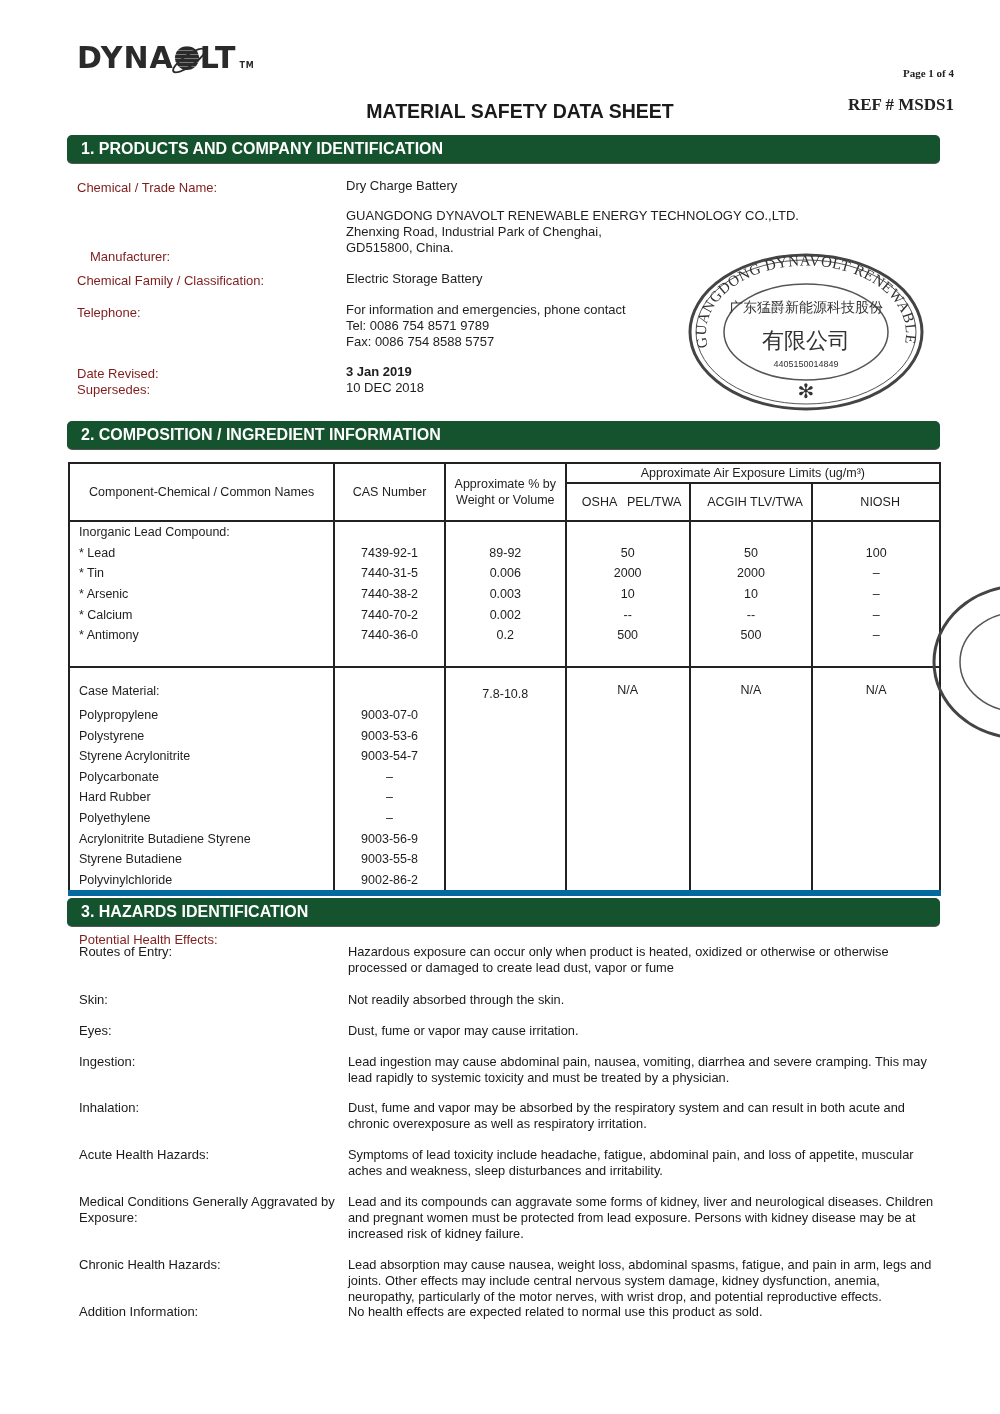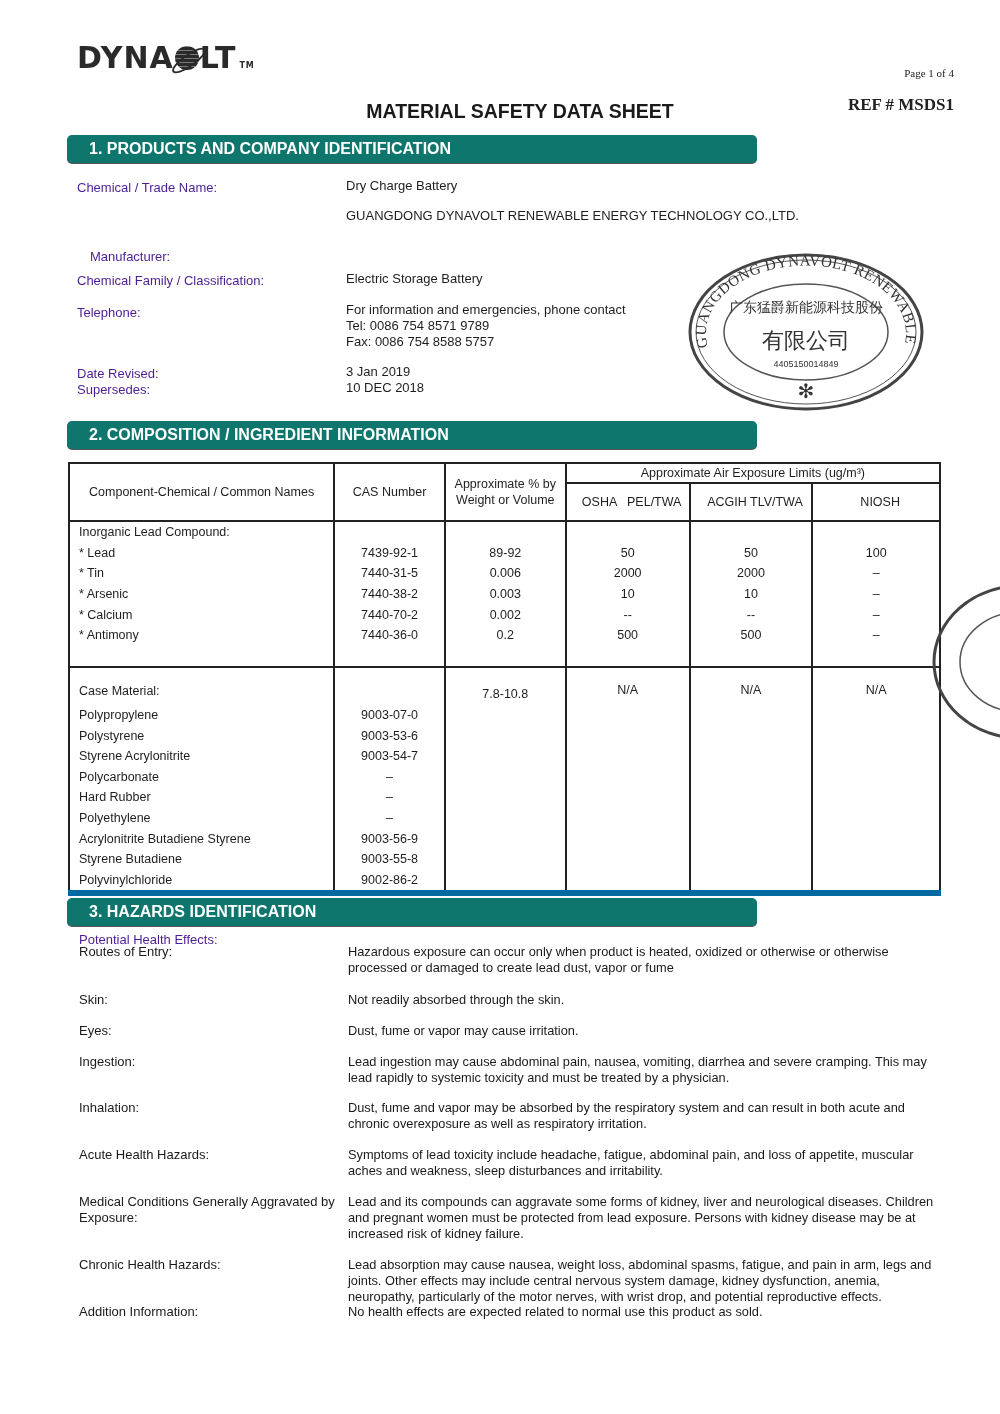--- a/index.html
+++ b/index.html
@@ -6,29 +6,29 @@
   body {
     width: 1000px; height: 1414px; background: #ffffff; position: relative; overflow: hidden;
     font-family: "Liberation Sans", sans-serif; color: #1a1a1a;
   }
   .abs { position: absolute; }
   
   .logo { left: 77px; top: 40px; font-family: "DejaVu Sans", sans-serif; font-weight: 900; font-size: 30px; letter-spacing: 1px; color: #2a2a2a; display: flex; align-items: baseline; }
   .logo .globe { display: inline-block; width: 24px; height: 24px; border-radius: 50%; background: repeating-linear-gradient(0deg,#2a2a2a 0 3px,#7a7a7a 3px 4px); position: relative; margin: 0 1px; top: 2px; }
   .logo .globe::after { content: ""; position: absolute; left: -6px; top: 8px; width: 36px; height: 9px; border: 2px solid #2a2a2a; border-radius: 50%; transform: rotate(-35deg); }
   .logo .tm { font-size: 8px; font-weight: 700; margin-left: 3px; }
-  .pageinfo { right: 46px; top: 67px; font-family: "Liberation Serif", serif; font-weight: 400; font-size: 11px; color: #222; text-align: right; }
+  .pageinfo { right: 46px; top: 67px; font-family: "Liberation Serif", serif; font-weight: 700; font-size: 11px; color: #222; text-align: right; }
   .refinfo { right: 46px; top: 95px; font-family: "Liberation Serif", serif; font-weight: 700; font-size: 17px; color: #222; text-align: right; }
   .doc-title { left: 0; width: 1000px; top: 100px; text-align: center; font-weight: 700; font-size: 19.5px; color: #1a1a1a; padding-left: 20px; }
   .section-bar {
-    left: 67px; width: 690px; height: 28px; background: #0f766e; border-radius: 5px;
-    color: #ffffff; font-weight: 700; font-size: 16px; line-height: 28px; padding-left: 22px; box-sizing: border-box;
+    left: 67px; width: 873px; height: 28px; background: #14532d; border-radius: 5px;
+    color: #ffffff; font-weight: 700; font-size: 16px; line-height: 28px; padding-left: 14px; box-sizing: border-box;
     box-shadow: 0 1px 0 #555;
   }
-  .lbl { font-size: 13px; color: #4c1d95; line-height: 16px; }
+  .lbl { font-size: 13px; color: #7f1d1d; line-height: 16px; }
   .val { font-size: 13px; color: #1e1e1e; line-height: 16px; }
   
   .stamp { left: 686px; top: 252px; width: 240px; height: 160px; }
   .stamp2 { left: 930px; top: 582px; width: 160px; height: 160px; }
   
   table.comp { position: absolute; left: 68px; top: 462px; width: 873px; border-collapse: collapse; font-size: 12.5px; color: #1e1e1e; }
   table.comp td, table.comp th { border-left: 2px solid #222; border-right: 2px solid #222; padding: 0; font-weight: normal; }
   table.comp th { border-top: 2px solid #222; border-bottom: 2px solid #222; text-align: center; vertical-align: middle; }
   table.comp tr.hdr1 th { height: 18px; }
   table.comp tr.hdr2 th { height: 36px; padding-left: 8px; }
@@ -56,34 +56,36 @@
 <div class="abs doc-title">MATERIAL SAFETY DATA SHEET</div>
 
 <div class="abs section-bar" style="top:135px;">1. PRODUCTS AND COMPANY IDENTIFICATION</div>
 
 <div class="abs lbl" style="left:77px; top:180px;">Chemical / Trade Name:</div>
 <div class="abs val" style="left:346px; top:178px;">Dry Charge Battery</div>
 
 <div class="abs lbl" style="left:90px; top:211px;margin-top:38px;">Manufacturer:</div>
 <div class="abs val" style="left:346px; top:208px;">
   <div>GUANGDONG DYNAVOLT RENEWABLE ENERGY TECHNOLOGY CO.,LTD.</div>
+  <div>Zhenxing Road, Industrial Park of Chenghai,</div>
+  <div>GD515800, China.</div>
 </div>
 
 <div class="abs lbl" style="left:77px; top:273px;">Chemical Family / Classification:</div>
 <div class="abs val" style="left:346px; top:271px;">Electric Storage Battery</div>
 
 <div class="abs lbl" style="left:77px; top:305px;">Telephone:</div>
 <div class="abs val" style="left:346px; top:302px;">
   <div>For information and emergencies, phone contact</div>
   <div>Tel:  0086 754 8571 9789</div>
   <div>Fax: 0086 754 8588 5757</div>
 </div>
 
 <div class="abs lbl" style="left:77px; top:366px;">Date Revised:</div>
-<div class="abs val" style="left:346px; top:364px;">3  Jan 2019</div>
+<div class="abs val" style="left:346px; top:364px;font-weight:bold;">3  Jan 2019</div>
 <div class="abs lbl" style="left:77px; top:382px;">Supersedes:</div>
 <div class="abs val" style="left:346px; top:380px;">10 DEC 2018</div>
 
 <svg class="abs stamp" viewBox="0 0 240 160">
   <defs>
     <path id="stampArc" d="M 22 95 A 100 68 0 1 1 218 95"></path>
     <path id="stampArcBottom" d="M 40 112 A 92 60 0 0 0 200 112"></path>
   </defs>
   <ellipse cx="120" cy="80" rx="116" ry="77" fill="none" stroke="#444" stroke-width="3"></ellipse>
   <ellipse cx="120" cy="80" rx="110" ry="72" fill="none" stroke="#555" stroke-width="1"></ellipse>

